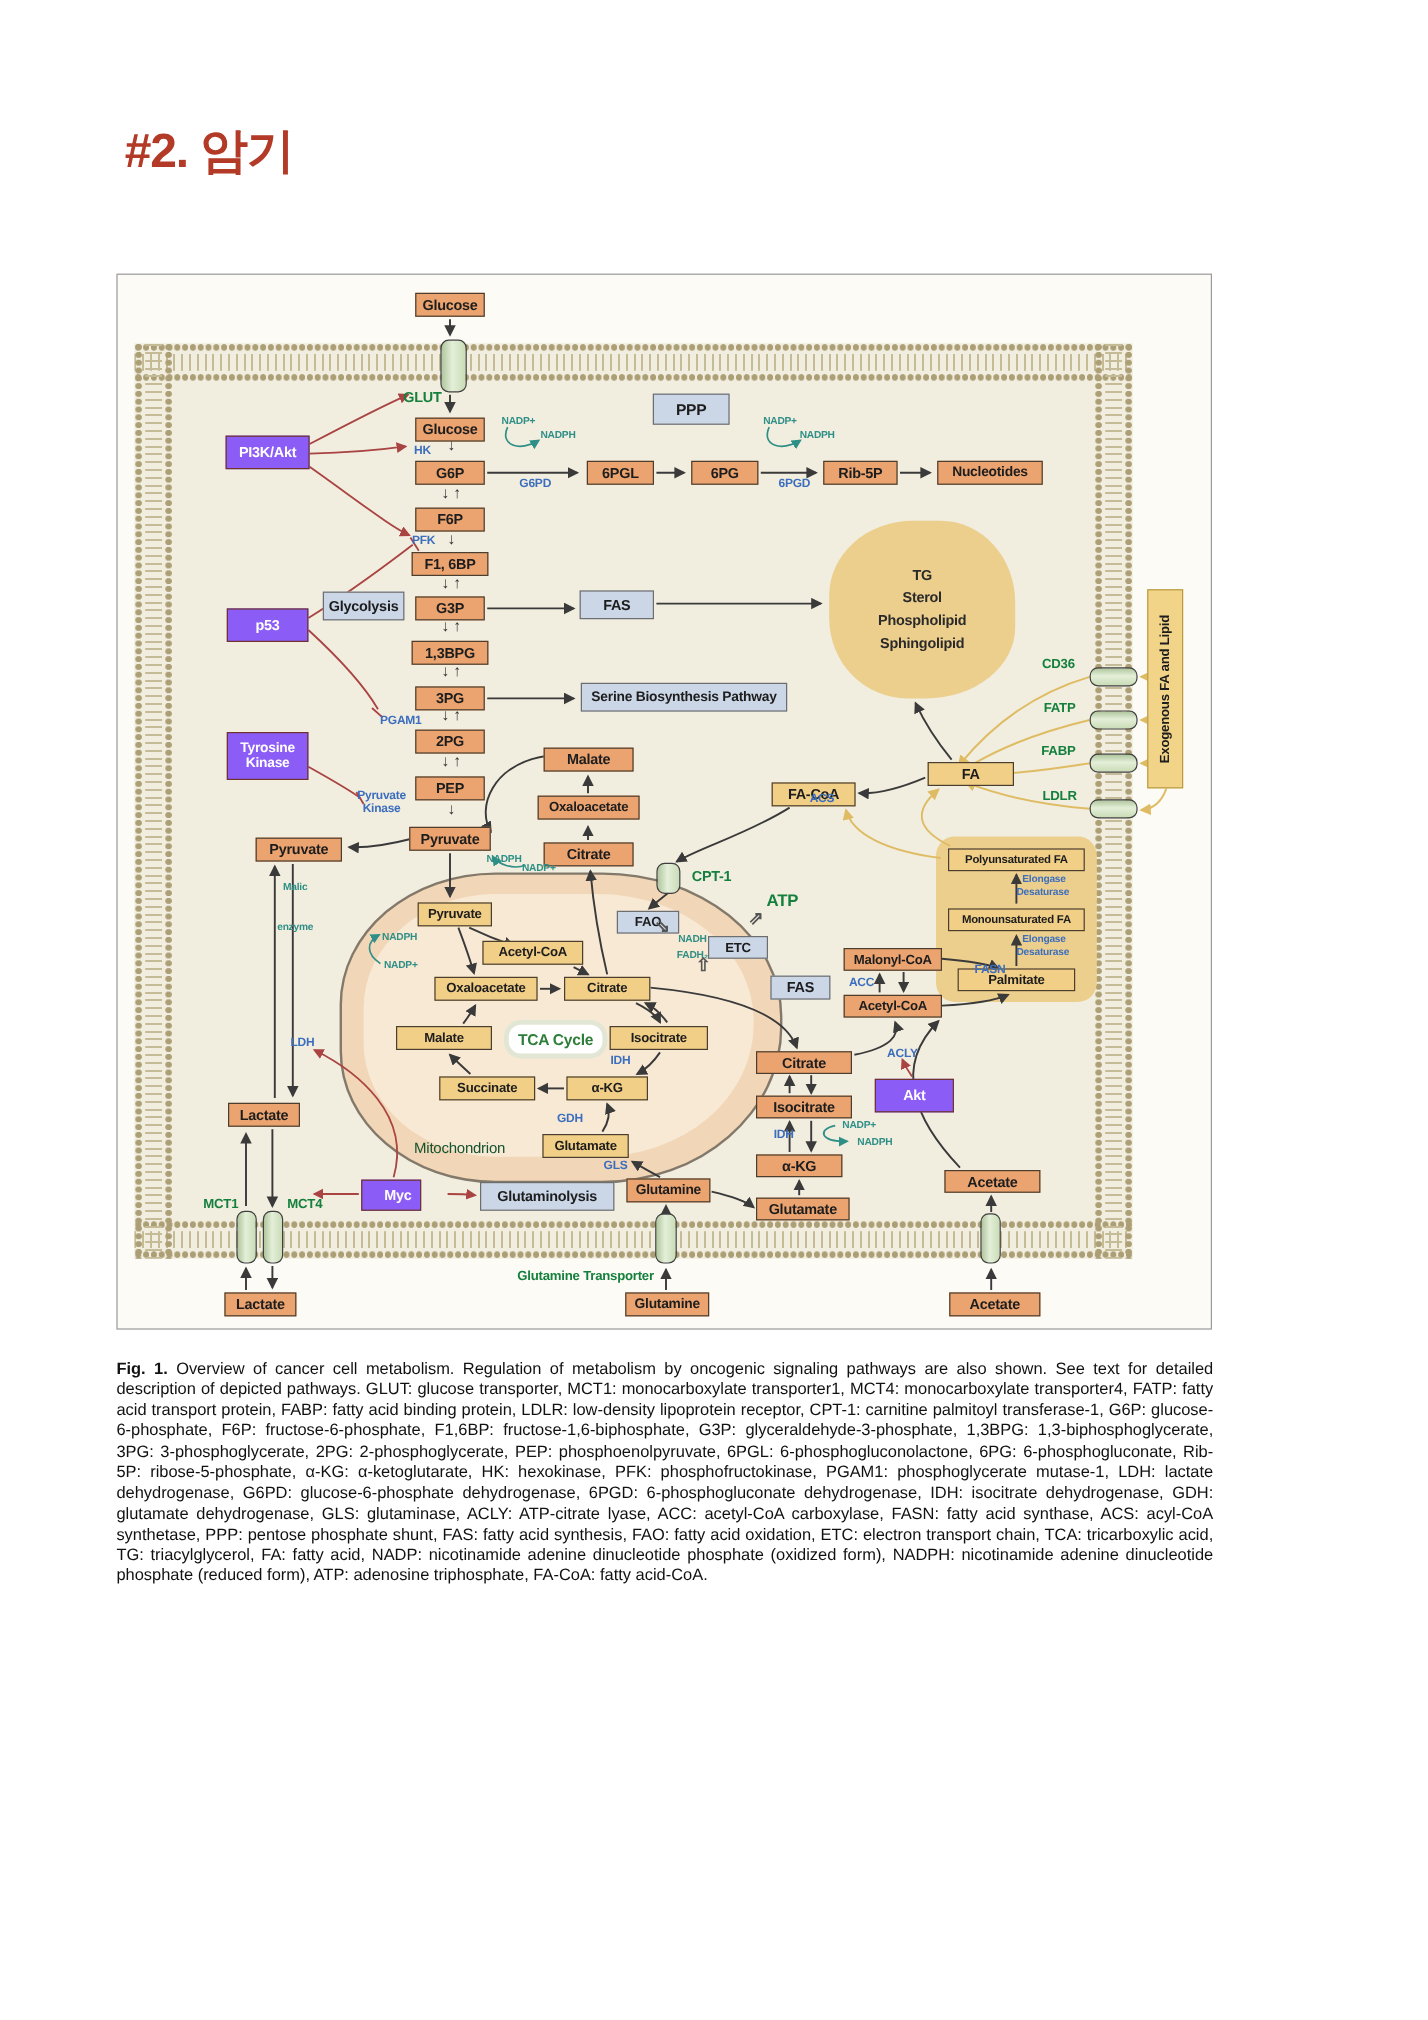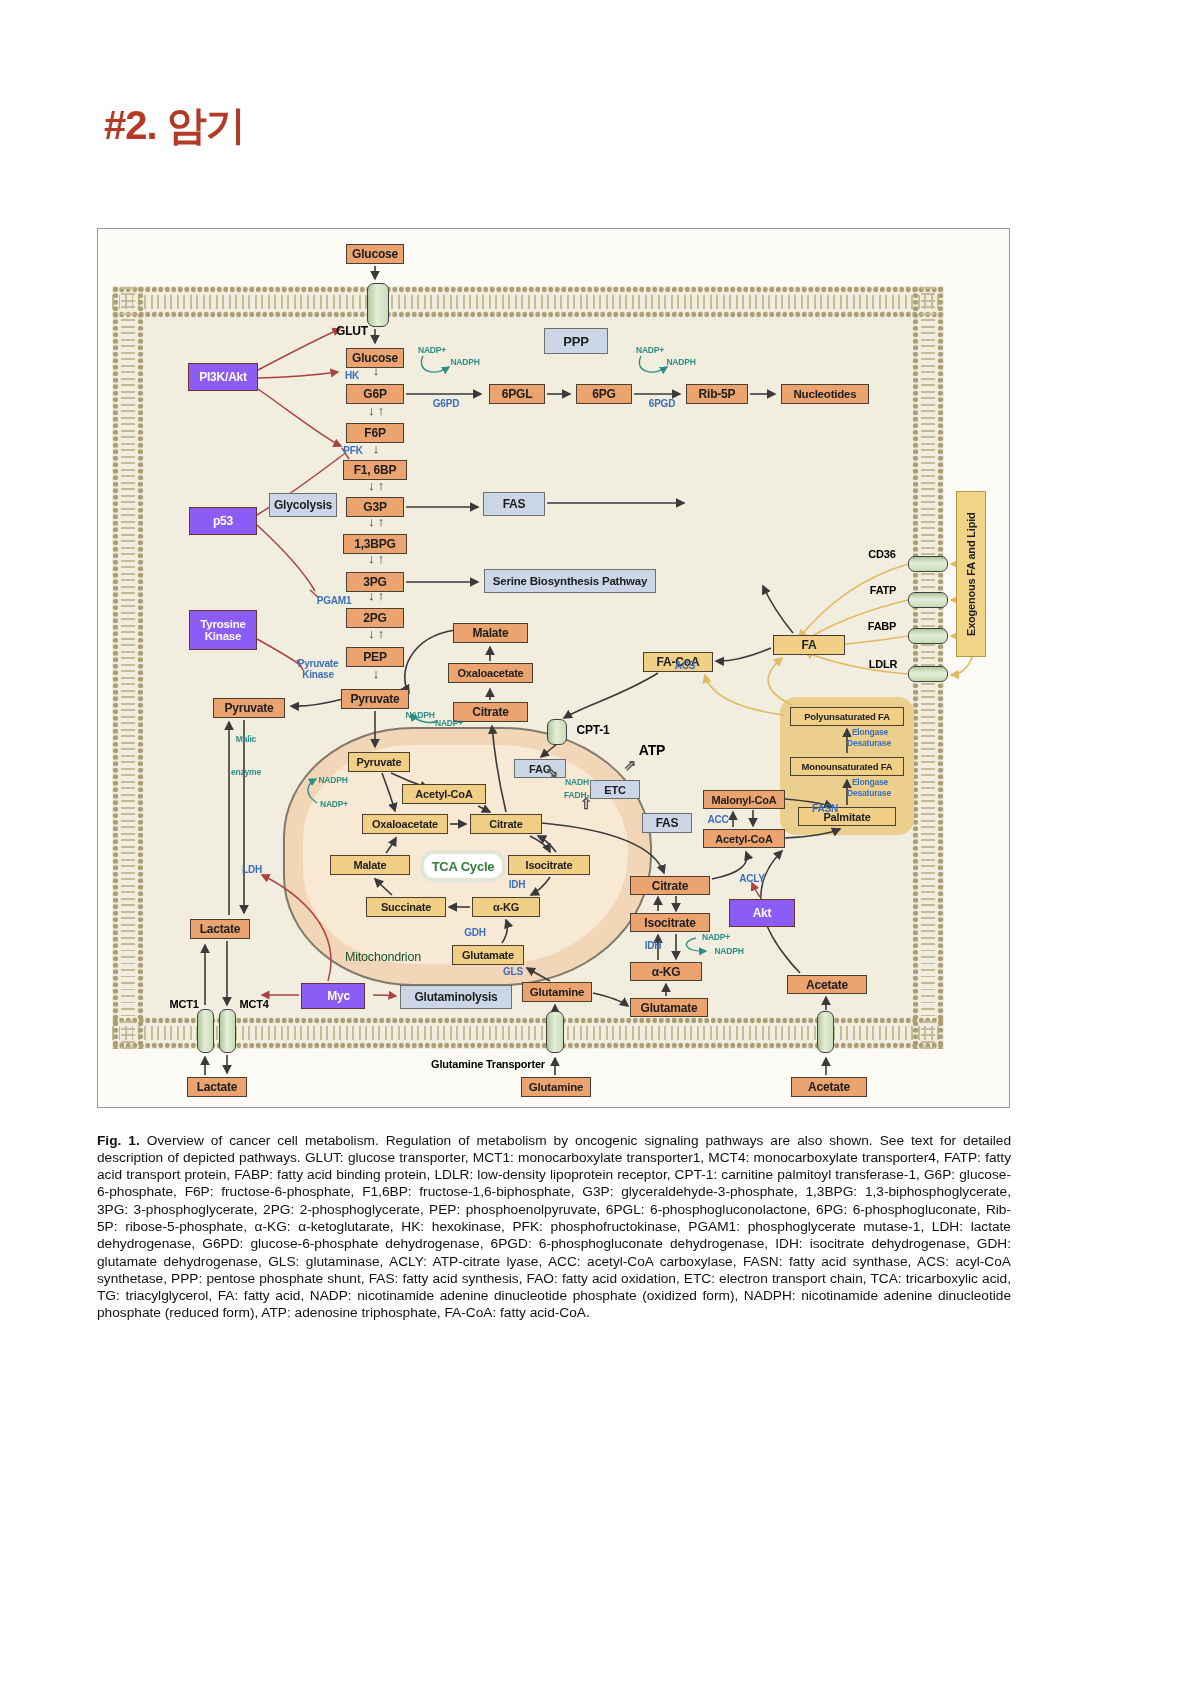--- a/index.html
+++ b/index.html
@@ -39,21 +39,21 @@
   .yb{background:#F2CF87;border:1.5px solid #4A3E30;font-size:12px;}
   .bb{background:#CBD6E7;border:1.5px solid #6e6e6e;font-size:12px;}
   .rb{background:#8b5cf6;border:1.5px solid #6E332D;color:#fff;font-size:12px;}
   .tca{background:#ffffff;border-radius:10px;color:#2F7D3B;font-size:13px;box-shadow:0 0 0 4px #E2E6D4;}
   .blob{background:#ECCF8D;border-radius:45% 40% 48% 42%/42% 46% 40% 45%;font-size:12px;
         line-height:1.6;color:#2a2a2a;}
   .vbox{background:#F2D488;border:1.5px solid #B99B45;writing-mode:vertical-rl;
         transform:rotate(180deg);font-size:11px;}
   .cylv{background:linear-gradient(90deg,#AFC69E,#E4EFD8 45%,#C9DCB7);border:1.5px solid #3f3f3f;border-radius:7px;}
   .cylh{background:linear-gradient(180deg,#AFC69E,#E4EFD8 45%,#C9DCB7);border:1.5px solid #3f3f3f;border-radius:7px;}
-  .lb{font-size:11px;color:#000000;}
+  .lb{font-size:11px;color:#15803d;}
   .lblue{font-size:10px;color:#3C6EBE;}
   .lteal{font-size:8.5px;color:#2E8F86;}
   .lgray{font-size:12.5px;color:#14532d;font-weight:normal;}
   .arr{font-size:13px;color:#333;}
   .arrh{font-size:15px;color:#555;}
   .caption{position:absolute;left:97px;top:1118px;width:914px;font-size:13.7px;line-height:1.26;
     text-align:justify;color:#111;}
   .caption b{font-weight:bold;}
 </style>
 </head>
@@ -235,33 +235,39 @@
       <div class="nd bb" style="left: 416px; top: 530px; width: 52px; height: 19px; font-size: 11px;">FAO</div>
       <div class="nd bb" style="left: 492px; top: 551px; width: 50px; height: 19px; font-size: 11px;">ETC</div>
       <div class="nd bb" style="left: 544px; top: 584px; width: 50px; height: 20px;">FAS</div>
       <div class="nd bb" style="left: 302px; top: 756px; width: 112px; height: 24px;">Glutaminolysis</div>
       <div class="nd rb" style="left: 90px; top: 134px; width: 70px; height: 28px;">PI3K/Akt</div>
       <div class="nd rb" style="left: 91px; top: 278px; width: 68px; height: 28px;">p53</div>
       <div class="nd rb" style="left: 91px; top: 381px; width: 68px; height: 40px; font-size: 11.5px;">
         <div>Tyrosine</div>
         <div>Kinase</div>
       </div>
-      <div class="nd rb" style="left: 203px; top: 754px; width: 64px; height: 26px; padding-left: 11px;">Myc</div>
+      <div class="nd rb" style="left: 203px; top: 754px; width: 50px; height: 26px; padding-left: 11px;">Myc</div>
       <div class="nd rb" style="left: 631px; top: 670px; width: 66px; height: 28px;">Akt</div>
       <div class="nd cylv" style="left: 269px; top: 54px; width: 22px; height: 44px;"></div>
       <div class="nd cylv" style="left: 449px; top: 490px; width: 20px; height: 26px;"></div>
       <div class="nd cylv" style="left: 99px; top: 780px; width: 17px; height: 44px;"></div>
       <div class="nd cylv" style="left: 121px; top: 780px; width: 17px; height: 44px;"></div>
       <div class="nd cylv" style="left: 448px; top: 782px; width: 18px; height: 42px;"></div>
       <div class="nd cylv" style="left: 719px; top: 782px; width: 17px; height: 42px;"></div>
       <div class="nd cylh" style="left: 810px; top: 327px; width: 40px; height: 16px;"></div>
       <div class="nd cylh" style="left: 810px; top: 363px; width: 40px; height: 16px;"></div>
       <div class="nd cylh" style="left: 810px; top: 399px; width: 40px; height: 16px;"></div>
       <div class="nd cylh" style="left: 810px; top: 437px; width: 40px; height: 16px;"></div>
       <div class="nd tca" style="left: 326px; top: 625px; width: 78px; height: 24px;">TCA Cycle</div>
+      <div class="nd blob" style="left: 593px; top: 205px; width: 155px; height: 148px;">
+        <div>TG</div>
+        <div>Sterol</div>
+        <div>Phospholipid</div>
+        <div>Sphingolipid</div>
+      </div>
       <div class="nd vbox" style="left: 858px; top: 262px; width: 30px; height: 166px;">Exogenous FA and Lipid</div>
       <div class="nd lgray" style="left: 230px; top: 720px; width: 110px; height: 16px;">Mitochondrion</div>
       <div class="nd lb" style="left: 234px; top: 95px; width: 40px; height: 14px; font-size: 12px;">GLUT</div>
       <div class="nd lb" style="left: 473px; top: 494px; width: 44px; height: 14px; font-size: 12px;">CPT-1</div>
       <div class="nd lb" style="left: 536px; top: 513px; width: 36px; height: 16px; font-size: 14px;">ATP</div>
       <div class="nd lb" style="left: 68px; top: 768px; width: 36px; height: 13px;">MCT1</div>
       <div class="nd lb" style="left: 138px; top: 768px; width: 36px; height: 13px;">MCT4</div>
       <div class="nd lb" style="left: 325px; top: 828px; width: 130px; height: 13px;">Glutamine Transporter</div>
       <div class="nd lb" style="left: 764px; top: 318px; width: 40px; height: 13px;">CD36</div>
       <div class="nd lb" style="left: 766px; top: 354px; width: 38px; height: 13px;">FATP</div>

